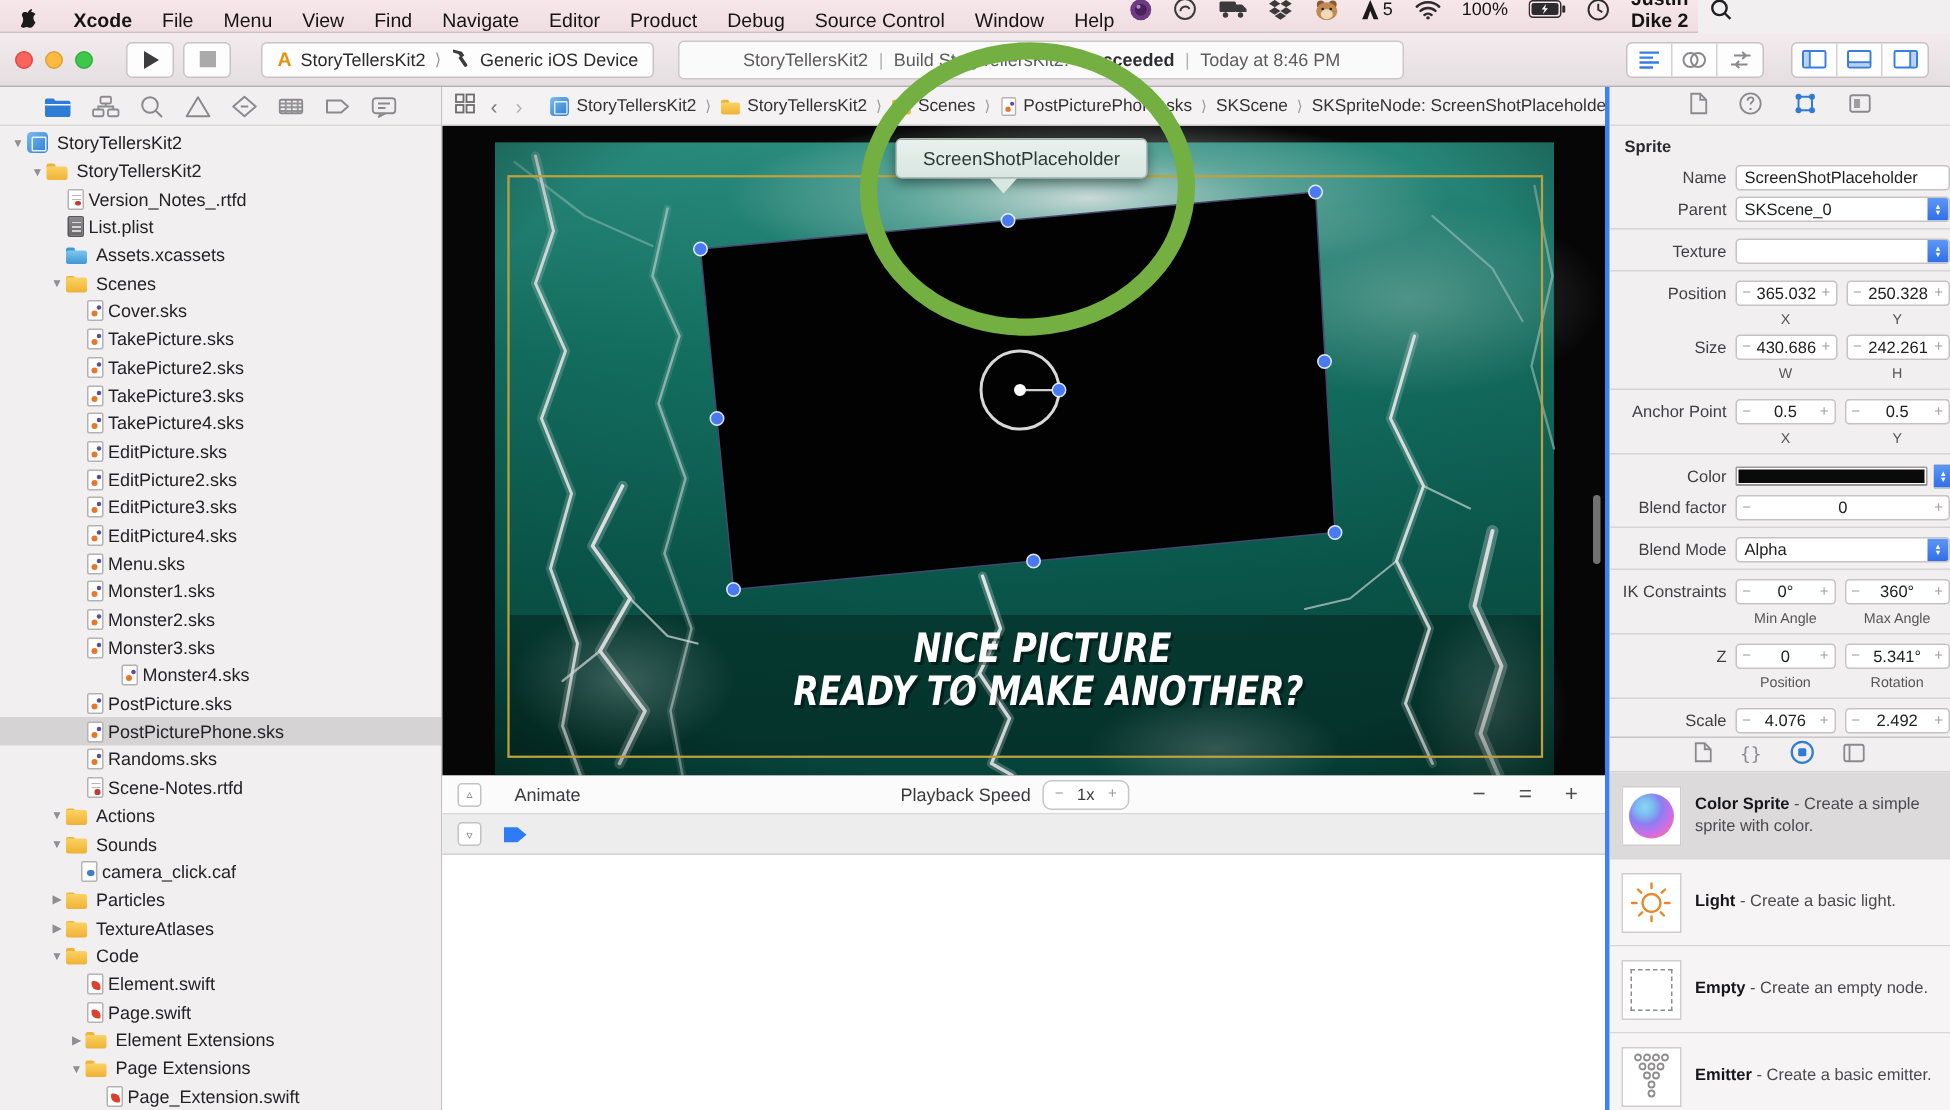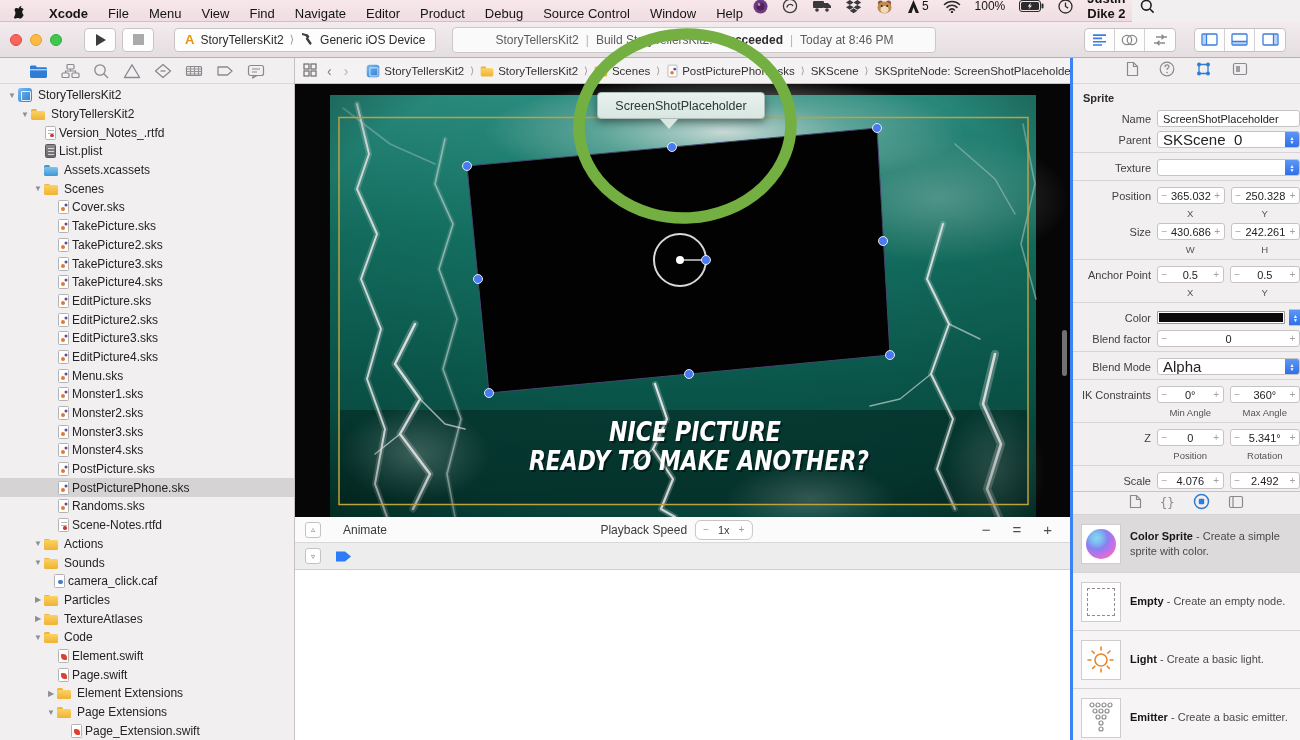--- a/index.html
+++ b/index.html
@@ -114,21 +114,21 @@
   .stepper { height:17px; background:#fff; border:1px solid #c7c3c5; border-radius:3px; display:flex; align-items:center; font-size:11px; }
   .stepper .pm { color:#a3a1a2; font-size:10px; width:13px; text-align:center; flex:none; }
   .stepper .val { flex:1; text-align:center; color:#222; }
   .st1 { width:68px; } .st2 { width:72px; margin-left:6px; }
   .stw { width:146px; }
   .sublabels { display:flex; margin:0 0 4px 84px; font-size:9.5px; color:#555; }
   .sublabels span:first-child { width:68px; text-align:center; }
   .sublabels span:last-child { width:72px; margin-left:6px; text-align:center; }
   .isep { height:1px; background:#d7d4d5; margin:4px 0 6px 0; }
   .combo { width:146px; height:17px; background:#fff; border:1px solid #c7c3c5; border-radius:3px; display:flex; align-items:center; overflow:hidden; }
-  .combo .cval { flex:1; padding:0 5px; font-size:15px; color:#222; }
+  .combo .cval { flex:1; padding:0 5px; font-size:11px; color:#222; }
   .combo-btn { width:14px; height:100%; background:linear-gradient(#5d97f5,#2f6fe8); display:flex; flex-direction:column;
     align-items:center; justify-content:center; color:#fff; font-size:5px; line-height:4px; flex:none; }
   .swatch-wrap { display:flex; align-items:center; width:146px; }
   .swatch { width:128px; height:13px; border:1px solid #9b999a; background:#0a0a0a; border-radius:1px;
     box-shadow:inset 0 0 0 1px #fff; }
   .swatch-wrap .combo-btn { border:1px solid #c7c3c5; border-left:none; border-radius:0 3px 3px 0; height:17px; margin-left:4px; }
 
   
   .lib-tabs { height:24px; display:flex; align-items:center; justify-content:center; gap:18px;
     border-top:1px solid #c9c5c7; border-bottom:1px solid #d5d2d3; background:#f1eff0; }
@@ -467,21 +467,21 @@
       <div class="tree-row" style="padding-left: 45px;">
         <span class="disc"></span>
         <span class="fi fi-sks"></span>
         <span class="tree-label">Monster2.sks</span>
       </div>
       <div class="tree-row" style="padding-left: 45px;">
         <span class="disc"></span>
         <span class="fi fi-sks"></span>
         <span class="tree-label">Monster3.sks</span>
       </div>
-      <div class="tree-row" style="padding-left: 45px;">
+      <div class="tree-row" style="padding-left: 45px; margin-left: 23px;">
         <span class="disc"></span>
         <span class="fi fi-sks"></span>
         <span class="tree-label">Monster4.sks</span>
       </div>
       <div class="tree-row" style="padding-left: 45px;">
         <span class="disc"></span>
         <span class="fi fi-sks"></span>
         <span class="tree-label">PostPicture.sks</span>
       </div>
       <div class="tree-row selected" style="padding-left: 45px;">
@@ -944,32 +944,32 @@
   </div>
   <div class="library" id="library">
       <div class="lib-item selected">
         <span class="lib-ico">
           <span class="ico-color-sprite"></span>
         </span>
         <span class="lib-text"><b>Color Sprite </b>- Create a simple sprite with color.</span>
       </div>
       <div class="lib-item">
         <span class="lib-ico">
-          <span class="ico-empty"></span>
-        </span>
-        <span class="lib-text"><b>Empty </b>- Create an empty node.</span>
-      </div>
-      <div class="lib-item">
-        <span class="lib-ico">
           <svg width="32" height="32" fill="none" stroke="#e8872c" stroke-width="1.6" stroke-linecap="round">
             <circle cx="16" cy="16" r="6"></circle>
             <path d="M16 3v4M16 25v4M3 16h4M25 16h4M7 7l2.8 2.8M22.2 22.2L25 25M25 7l-2.8 2.8M9.8 22.2L7 25" stroke-dasharray="3 2.5"></path>
           </svg>
         </span>
         <span class="lib-text"><b>Light </b>- Create a basic light.</span>
+      </div>
+      <div class="lib-item">
+        <span class="lib-ico">
+          <span class="ico-empty"></span>
+        </span>
+        <span class="lib-text"><b>Empty </b>- Create an empty node.</span>
       </div>
       <div class="lib-item">
         <span class="lib-ico">
           <svg width="30" height="34" fill="none" stroke="#8e8c8d" stroke-width="1.2">
             <circle cx="6" cy="4" r="2"></circle>
             <circle cx="12" cy="4" r="2"></circle>
             <circle cx="18" cy="4" r="2"></circle>
             <circle cx="24" cy="4" r="2"></circle>
             <circle cx="9" cy="10" r="2"></circle>
             <circle cx="15" cy="10" r="2"></circle>

